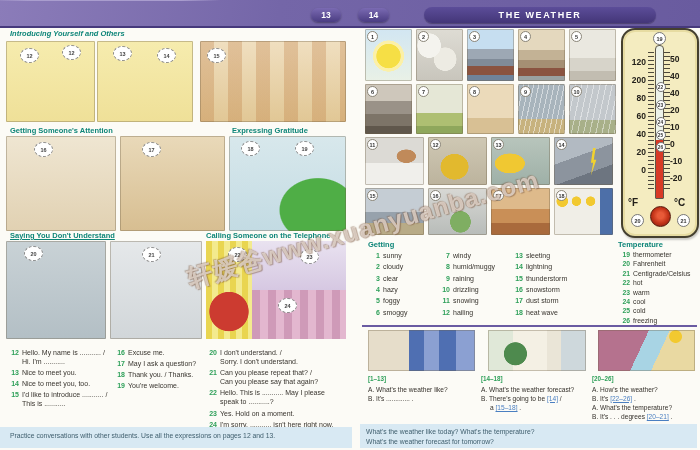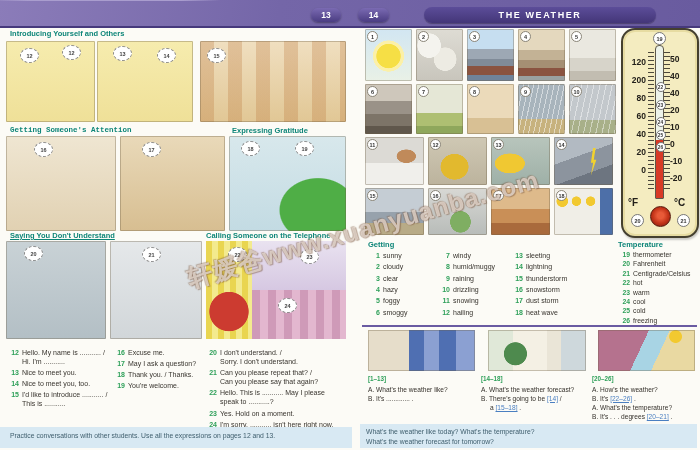--- a/index.html
+++ b/index.html
@@ -126,35 +126,35 @@
     </div>
   <div class="page-badge" style="left:358px;width:31px;">
       <span>14</span>
     </div>
   <div id="title-band">
       <span>THE WEATHER</span>
     </div>
 
   <div class="page" id="left-page" style="left:0;width:352px;">
 
-    <div class="sec-h" style="left:10px;top:29px;">Introducing Yourself and Others</div>
+    <div class="sec-h" style="left:10px;top:29px;font-style:italic;">Introducing Yourself and Others</div>
 
     <div class="panel lp-y" style="left:6px;top:41px;width:89px;height:81px;">
       <span class="bubble" style="left:14px;top:7px;">12</span>
       <span class="bubble" style="left:56px;top:4px;">12</span>
     </div>
     <div class="panel lp-y" style="left:97px;top:41px;width:96px;height:81px;">
       <span class="bubble" style="left:16px;top:5px;">13</span>
       <span class="bubble" style="left:60px;top:7px;">14</span>
     </div>
     <div class="panel lp-market" style="left:200px;top:41px;width:146px;height:81px;">
       <span class="bubble" style="left:7px;top:7px;">15</span>
     </div>
 
-    <div class="sec-h" style="left:10px;top:126px;font-family:Liberation Mono, monospace;">Getting Someone's Attention</div>
+    <div class="sec-h" style="left:10px;top:126px;">Getting Someone's Attention</div>
     <div class="sec-h" style="left:232px;top:126px;">Expressing Gratitude</div>
 
     <div class="panel lp-office" style="left:6px;top:136px;width:110px;height:95px;">
       <span class="bubble" style="left:28px;top:6px;">16</span>
     </div>
     <div class="panel lp-class" style="left:120px;top:136px;width:105px;height:95px;">
       <span class="bubble" style="left:22px;top:6px;">17</span>
     </div>
     <div class="panel lp-car" style="left:229px;top:136px;width:117px;height:95px;">
       <span class="bubble" style="left:12px;top:5px;">18</span>

